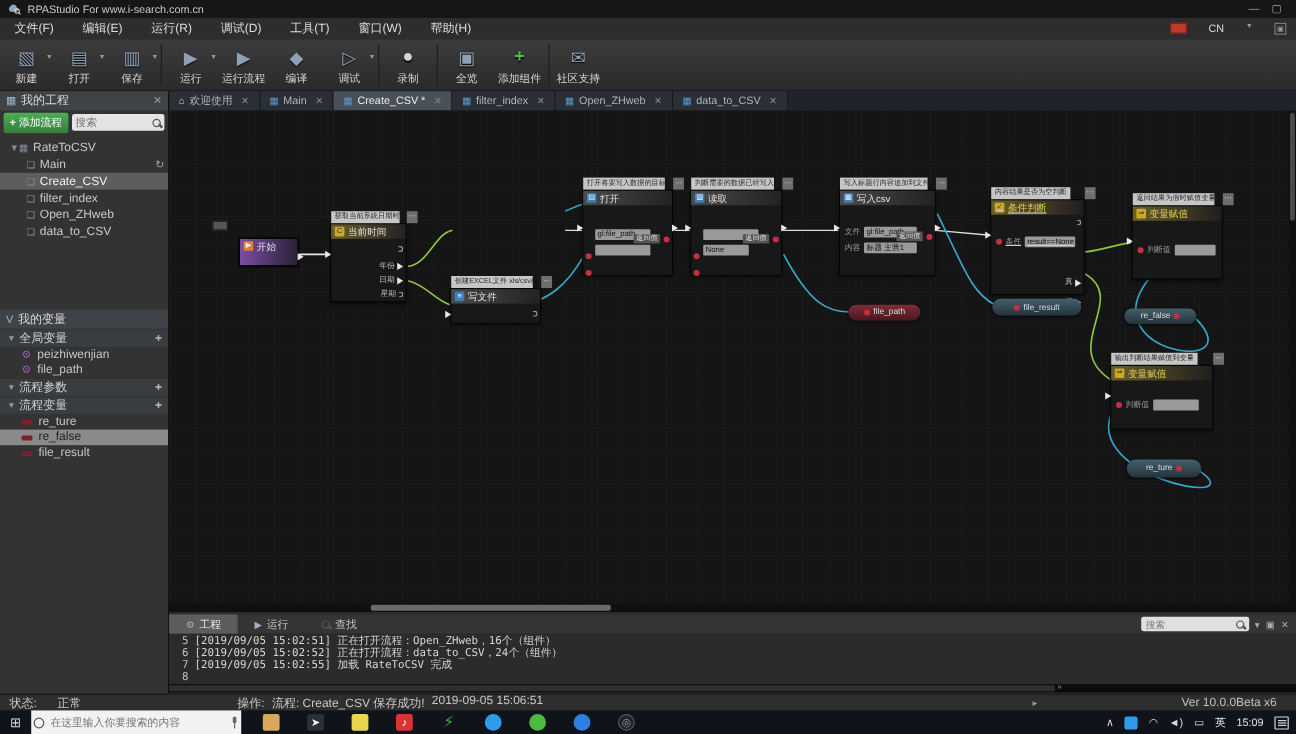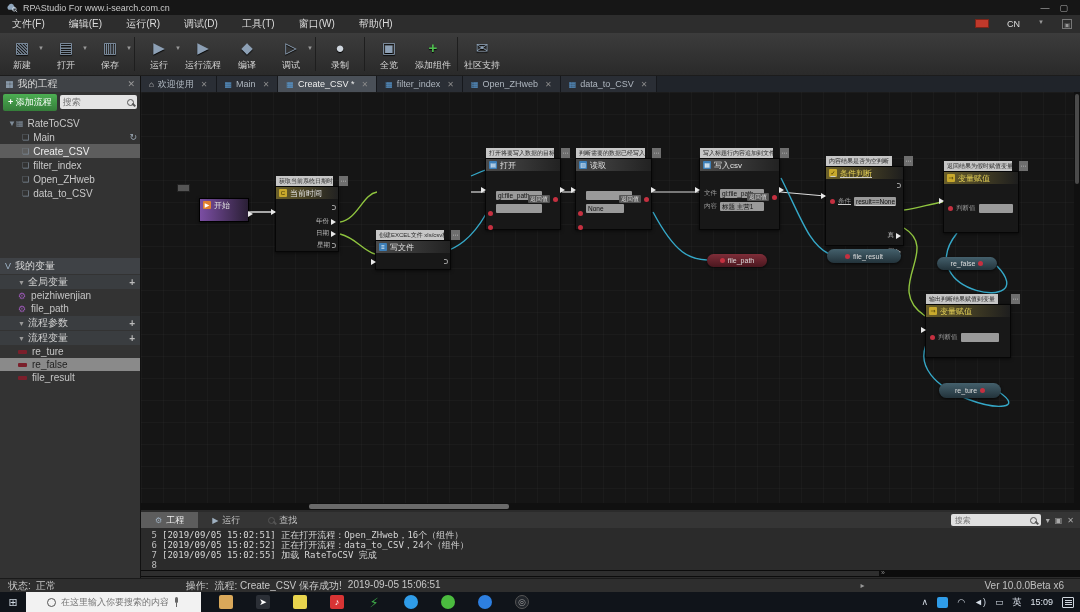--- a/index.html
+++ b/index.html
@@ -53,21 +53,21 @@
   .s-search input { flex:1; min-width:10px; border:0; outline:0; background:transparent; font-size:9px; color:#333; width:50px; }
   .mag { width:7px; height:7px; border:1.5px solid #555; border-radius:50%; position:relative; flex:none; }
   .mag::after { content:""; position:absolute; width:4px; height:1.5px; background:#555; transform:rotate(45deg); right:-3px; bottom:-1px; }
   .tree { padding-top:4px; }
   .trow { height:14px; display:flex; align-items:center; font-size:10px; color:#c9c9c9; padding-left:8px; gap:4px; }
   .trow .fic { color:#7f8c99; font-size:8px; }
   .trow.child { padding-left:22px; }
   .trow.sel { background:#5d5d5d; color:#efefef; }
   .trow .endic { margin-left:auto; margin-right:3px; color:#9aa6b2; font-size:9px; }
   .vars { margin-top:58px; }
-  .vgroup { height:14px; display:flex; align-items:center; font-size:10px; color:#cfcfcf; background:#3a3d40; padding-left:18px; gap:3px; margin-top:1px; }
+  .vgroup { height:14px; display:flex; align-items:center; font-size:10px; color:#cfcfcf; background:#3a3d40; padding-left:6px; gap:3px; margin-top:1px; }
   .vgroup .arr { font-size:7px; color:#999; }
   .vgroup .plus { margin-left:auto; margin-right:5px; color:#bbb; font-weight:bold; font-size:10px; }
   .vrow { height:13px; display:flex; align-items:center; font-size:10px; color:#c5c5c5; padding-left:18px; gap:5px; }
   .vrow.sel { background:#8a8a8a; color:#222; }
   .gear { color:#9b59b6; font-size:9px; }
   .dashred { width:9px; height:4px; background:#7a1f2b; border-radius:1px; flex:none; }
 
   
   .canvas { position:absolute; left:141px; top:92px; width:939px; height:418px; background:#151515; overflow:hidden;
     background-image:linear-gradient(rgba(255,255,255,0.025) 1px,transparent 1px),linear-gradient(90deg,rgba(255,255,255,0.025) 1px,transparent 1px);
@@ -123,21 +123,21 @@
   
   .statusbar { position:absolute; left:0; top:578px; width:1080px; height:14px; background:#2e2e2e; display:flex; align-items:center; font-size:10px; color:#c8c8c8; border-top:1px solid #1a1a1a; }
   .statusbar .st1 { padding-left:8px; }
   .statusbar .op { padding-left:130px; display:flex; gap:6px; }
   .statusbar .sic { margin-left:auto; color:#9a9a9a; font-size:8px; }
   .statusbar .ver2 { padding-right:16px; color:#c0c0c0; }
 
   
   .taskbar { position:absolute; left:0; top:592px; width:1080px; height:20px; background:#10141a; display:flex; align-items:center; }
   .tk-start { width:26px; height:20px; display:flex; align-items:center; justify-content:center; color:#cfd8e2; font-size:11px; }
-  .tk-search { width:175px; height:20px; background:#f2f2f2; display:flex; align-items:center; gap:5px; padding:0 21px; }
+  .tk-search { width:175px; height:20px; background:#f2f2f2; display:flex; align-items:center; gap:5px; padding:0 2px; }
   .tk-search .ring { width:9px; height:9px; border:1.5px solid #555; border-radius:50%; flex:none; }
   .tk-search input { flex:1; border:0; outline:0; background:transparent; font-size:9px; color:#333; min-width:10px; }
   .tk-search .pin { width:7px; height:10px; position:relative; flex:none; }
   .tk-search .pin::before { content:""; position:absolute; left:2px; top:0; width:3px; height:6px; background:#666; border-radius:2px; }
   .tk-search .pin::after { content:""; position:absolute; left:3px; top:6px; width:1px; height:4px; background:#666; }
   .tk-icons { display:flex; align-items:center; gap:23px; margin-left:18px; }
   .tki { width:14px; height:14px; border-radius:2px; display:flex; align-items:center; justify-content:center; font-size:9px; color:#fff; }
   .tki.round { border-radius:50%; }
   .tray { margin-left:auto; display:flex; align-items:center; gap:9px; padding-right:6px; font-size:9px; color:#dfe6ee; }
   .tray .tic { font-size:9px; color:#d5dde6; }
@@ -618,21 +618,21 @@
         </div>
     </div>
   </div>
   <div class="logscroll">
     <span class="lth"></span>
     <span class="larr">»</span>
   </div>
 
   <div class="statusbar">
     <span class="st1">状态:</span>
-    <span style="margin-left:5px">正常</span>
+    <span style="margin-left:17px">正常</span>
     <span class="op">
       <span>操作:</span>
       <span>流程: Create_CSV 保存成功!</span>
       <span>2019-09-05 15:06:51</span>
     </span>
     <span class="sic">▸</span>
     <span class="ver2" style="margin-left:120px">Ver 10.0.0Beta x6</span>
   </div>
 
   <div class="taskbar">

